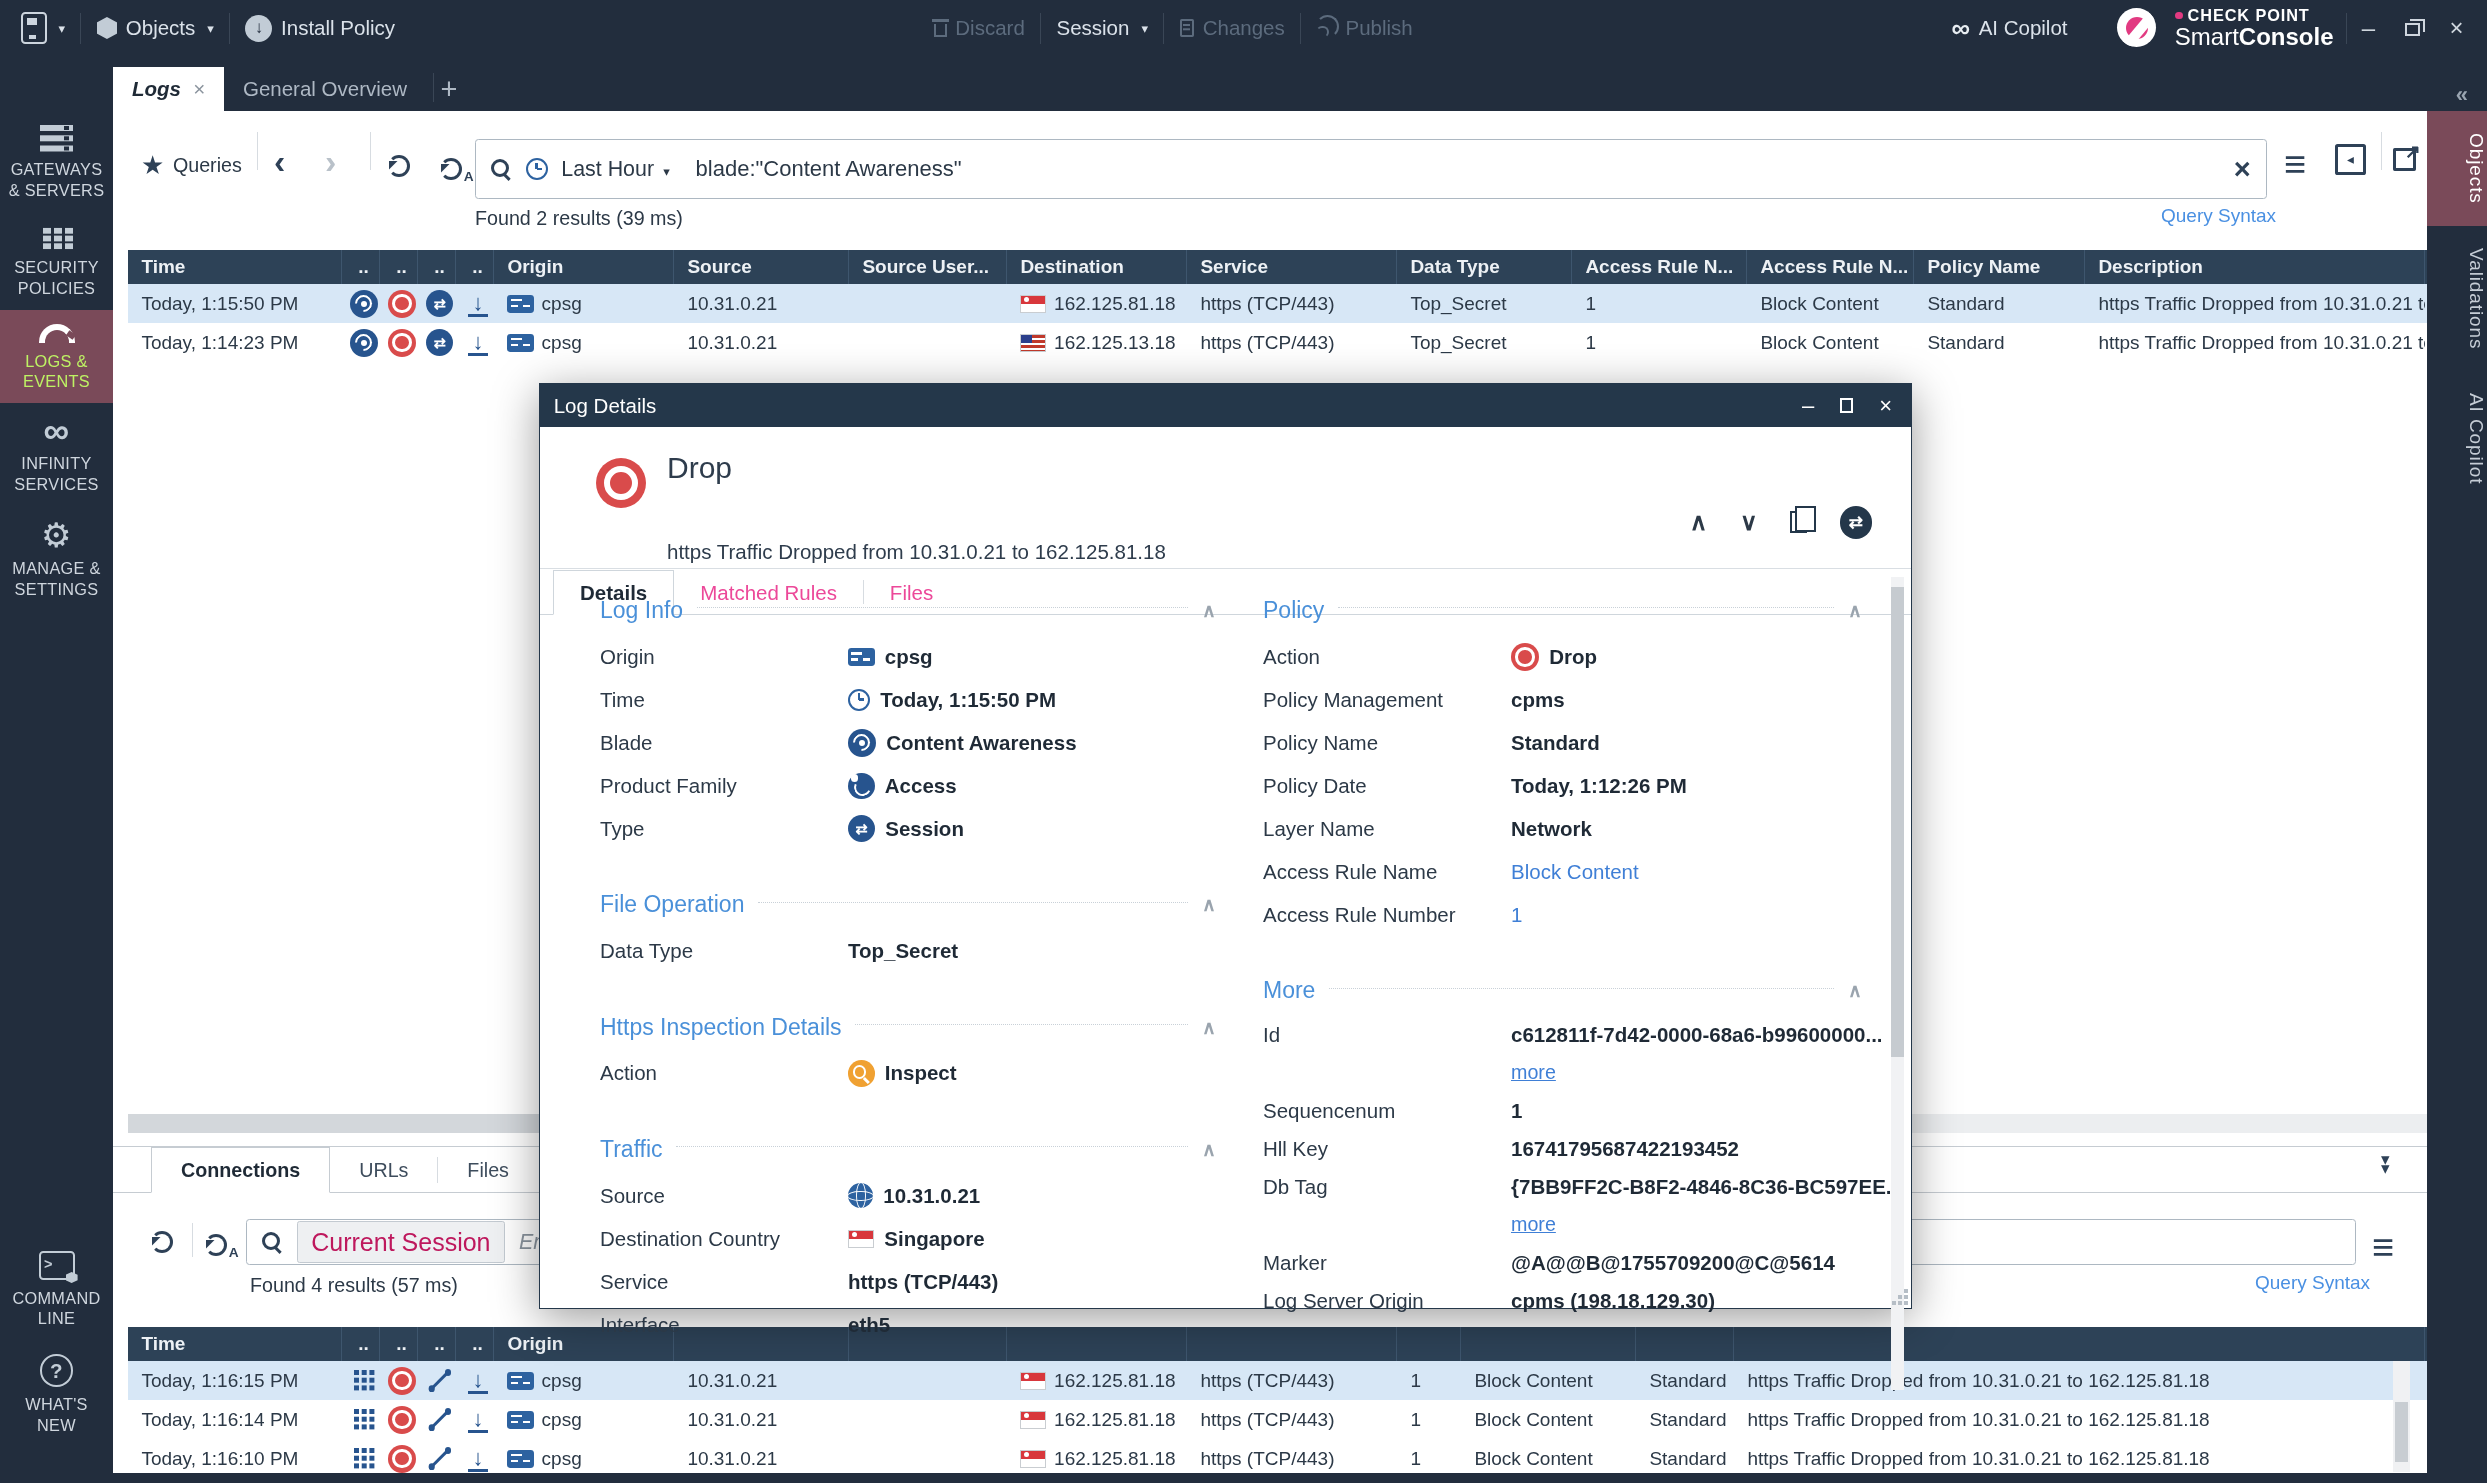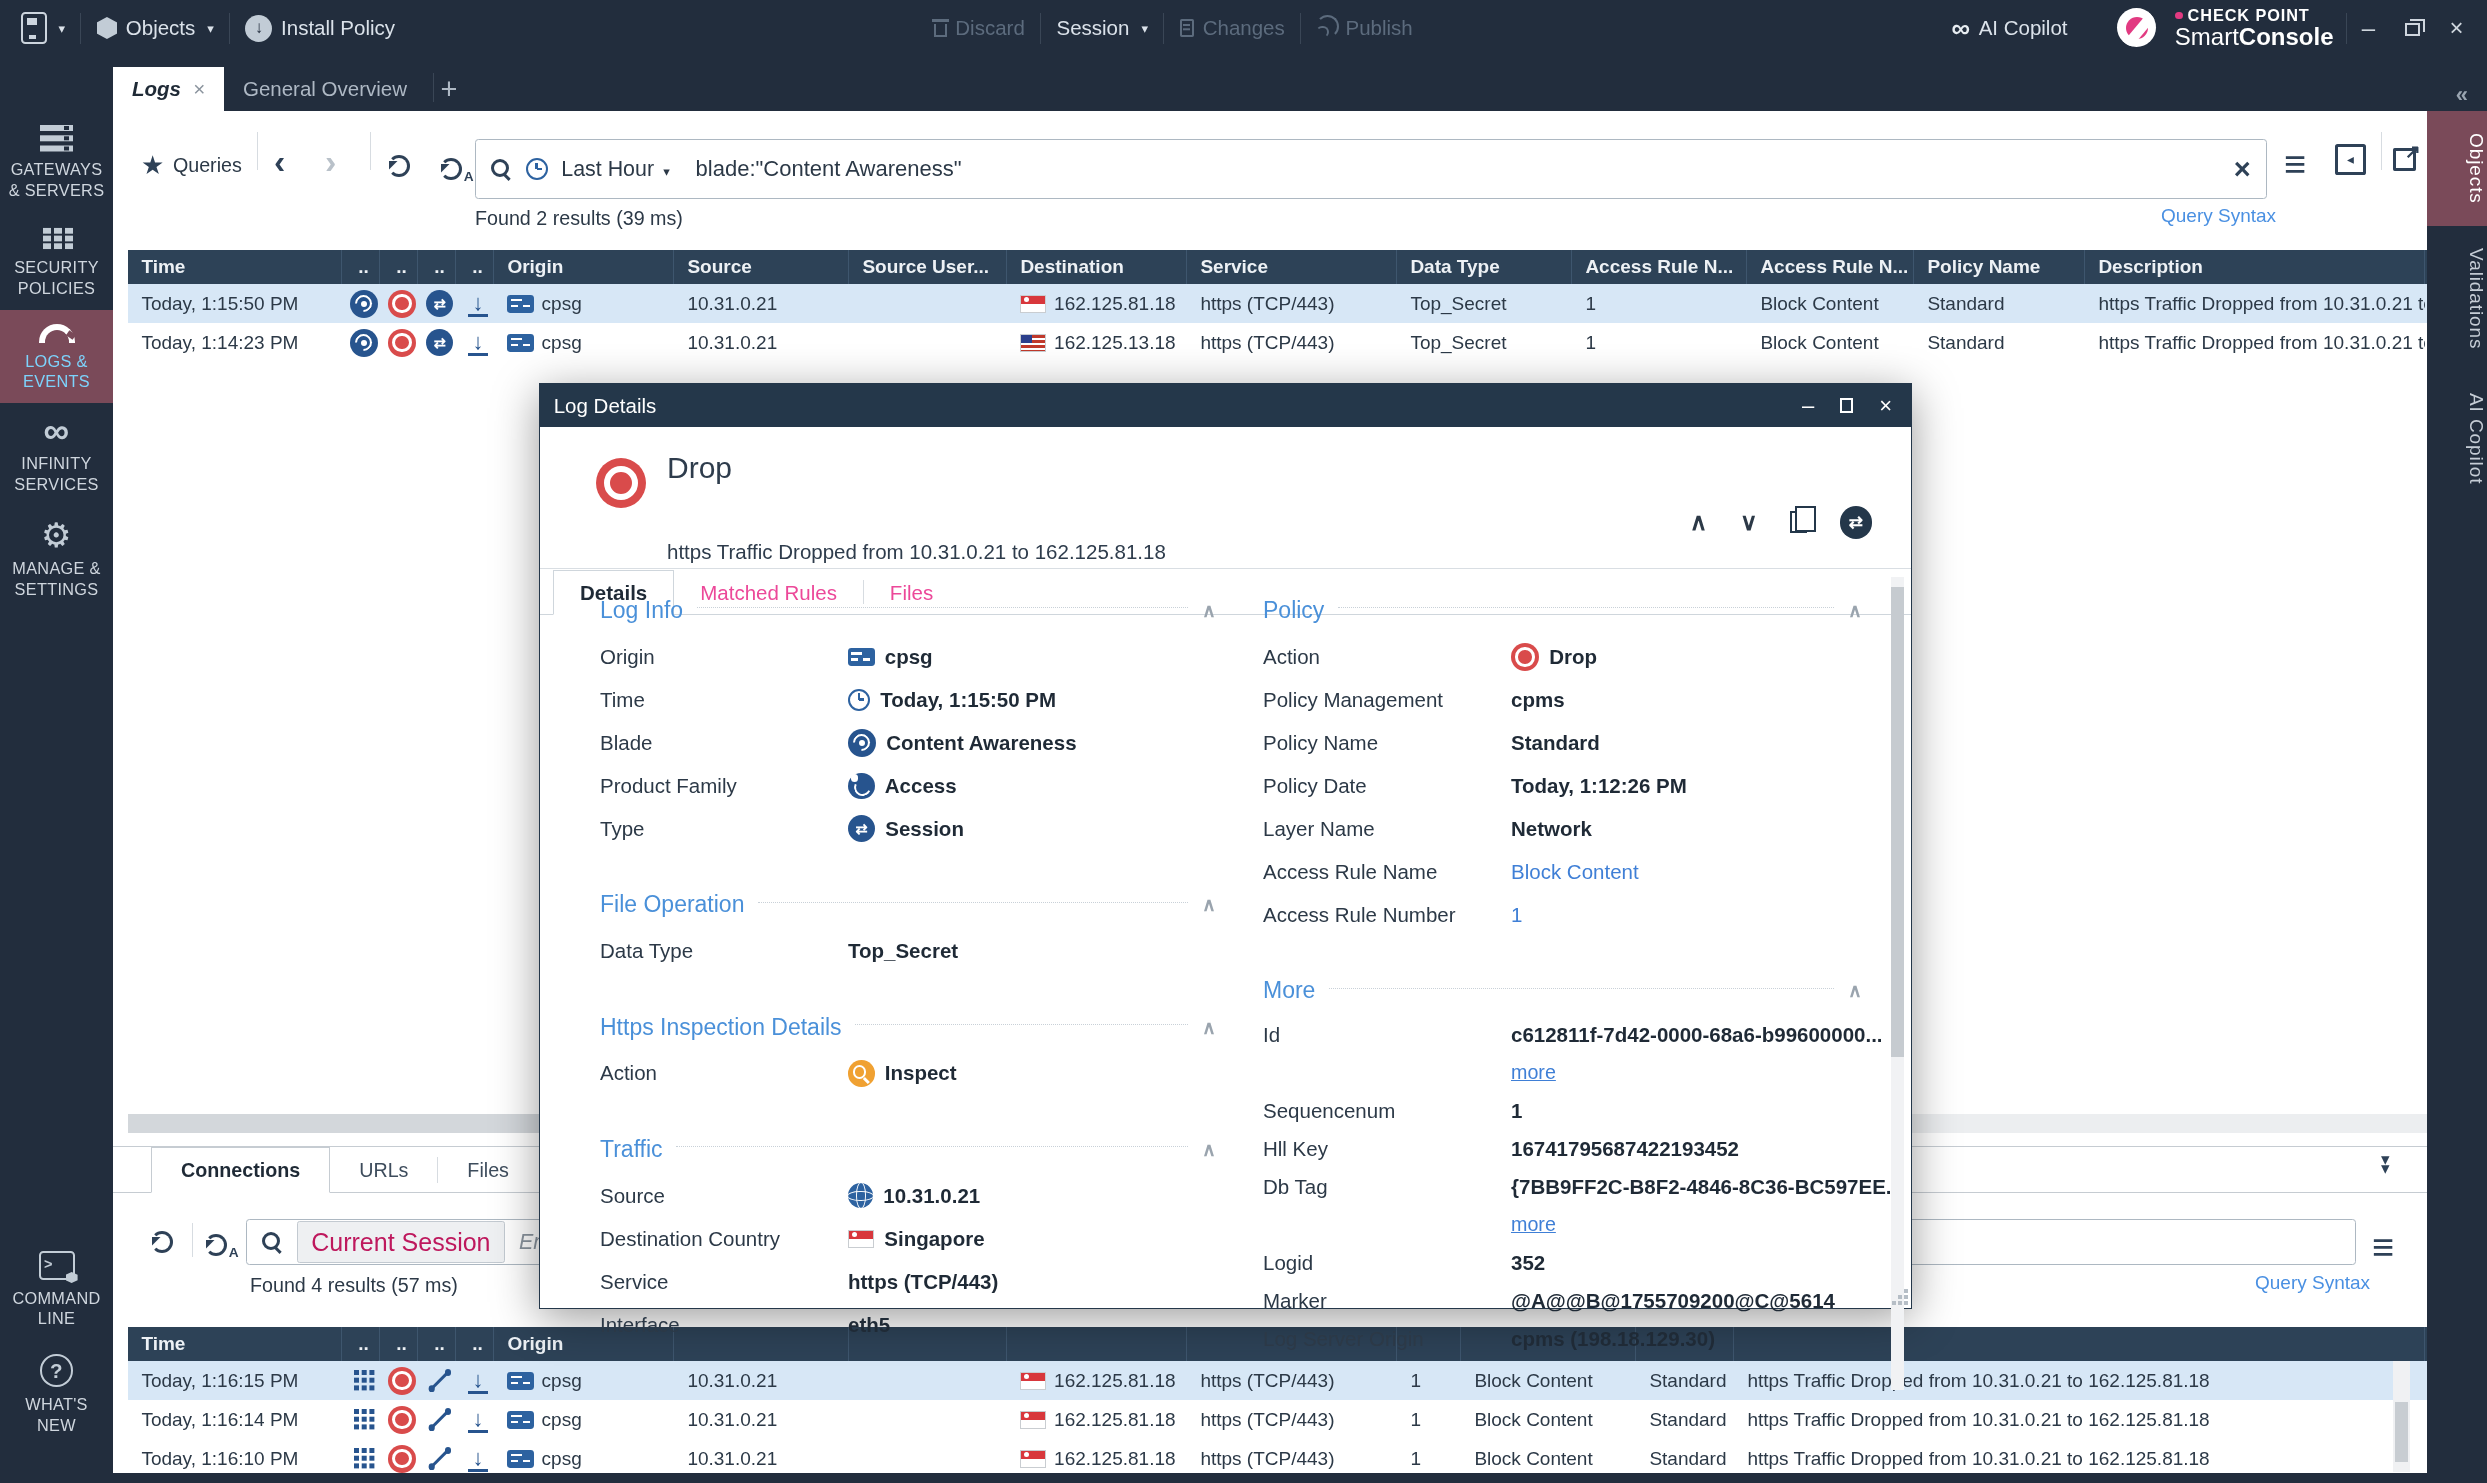--- a/index.html
+++ b/index.html
@@ -42,21 +42,21 @@
   .tabbar{position:absolute;left:0;top:56px;width:2487px;height:55px;display:flex;align-items:flex-end;color:#aeb8c4;}
   .doc-tab{height:44px;display:flex;align-items:center;padding:0 19px;font-size:20.5px;gap:12px;}
   .doc-tab.active{background:#fff;color:#1f2a36;font-weight:bold;font-style:italic;}
   .doc-tab .x{color:#8b949e;font-weight:normal;font-size:20.5px;}
   .tab-div{width:0.9px;height:29px;background:#3a4656;margin:0 6.8px 8.6px 6.8px;}
   .plus{font-size:29px;margin-bottom:5.1px;}
 
   
   .lsb{position:absolute;left:0;top:111px;width:113px;height:1362px;display:flex;flex-direction:column;align-items:center;}
   .nav-item{width:113px;padding:13.7px 0 12px 0;display:flex;flex-direction:column;align-items:center;gap:7.7px;color:#cfd6de;font-size:16.3px;text-align:center;line-height:1.25;letter-spacing:0.3px;}
-  .nav-item.active{background:#7a4a59;color:#7dd3fc;}
+  .nav-item.active{background:#7a4a59;color:#bef264;}
   .nav-item .lbl{white-space:pre-line;}
   .nv-servers{width:32.5px;height:27px;position:relative;}
   .nv-servers::before{content:"";position:absolute;left:0;top:0;width:32.5px;height:6.8px;background:#c2ccd6;box-shadow:0 10.3px 0 #c2ccd6,0 20.5px 0 #c2ccd6;}
   .nv-servers::after{content:"";position:absolute;right:3.4px;top:1.7px;width:5.1px;height:3.4px;background:#222d3d;box-shadow:0 10.3px 0 #222d3d,0 20.5px 0 #222d3d;}
   .nv-bricks{width:32.5px;height:24px;background:
     linear-gradient(#222d3d 1.7px,transparent 1.7px) 0 0/32.5px 7.7px,
     linear-gradient(90deg,#222d3d 2.6px,transparent 2.6px) 0 0/11px 7.7px,#c2ccd6;}
   .nv-gauge{width:36px;height:19px;border:6px solid #fff;border-bottom:none;border-radius:36px 36px 0 0;position:relative;}
   .nv-gauge::after{content:"";position:absolute;right:-6px;top:1.7px;width:7.7px;height:6px;background:#7a4a59;transform:rotate(35deg);}
   .nv-inf{font-size:36px;font-weight:bold;color:#c2ccd6;line-height:.8;}
@@ -729,24 +729,20 @@
             <div class="drow">
               <div class="dlabel">Hll Key</div>
               <div class="dvalue">16741795687422193452</div>
             </div>
             <div class="drow">
               <div class="dlabel">Db Tag</div>
               <div class="dvalue">{7BB9FF2C-B8F2-4846-8C36-BC597EE...</div>
             </div>
             <div class="dmore">more</div>
             <div class="drow">
-              <div class="dlabel">Logid</div>
-              <div class="dvalue">352</div>
-            </div>
-            <div class="drow">
               <div class="dlabel">Marker</div>
               <div class="dvalue">@A@@B@1755709200@C@5614</div>
             </div>
             <div class="drow">
               <div class="dlabel">Log Server Origin</div>
               <div class="dvalue">cpms (198.18.129.30)</div>
             </div>
           </div>
         </div>
     </div>

